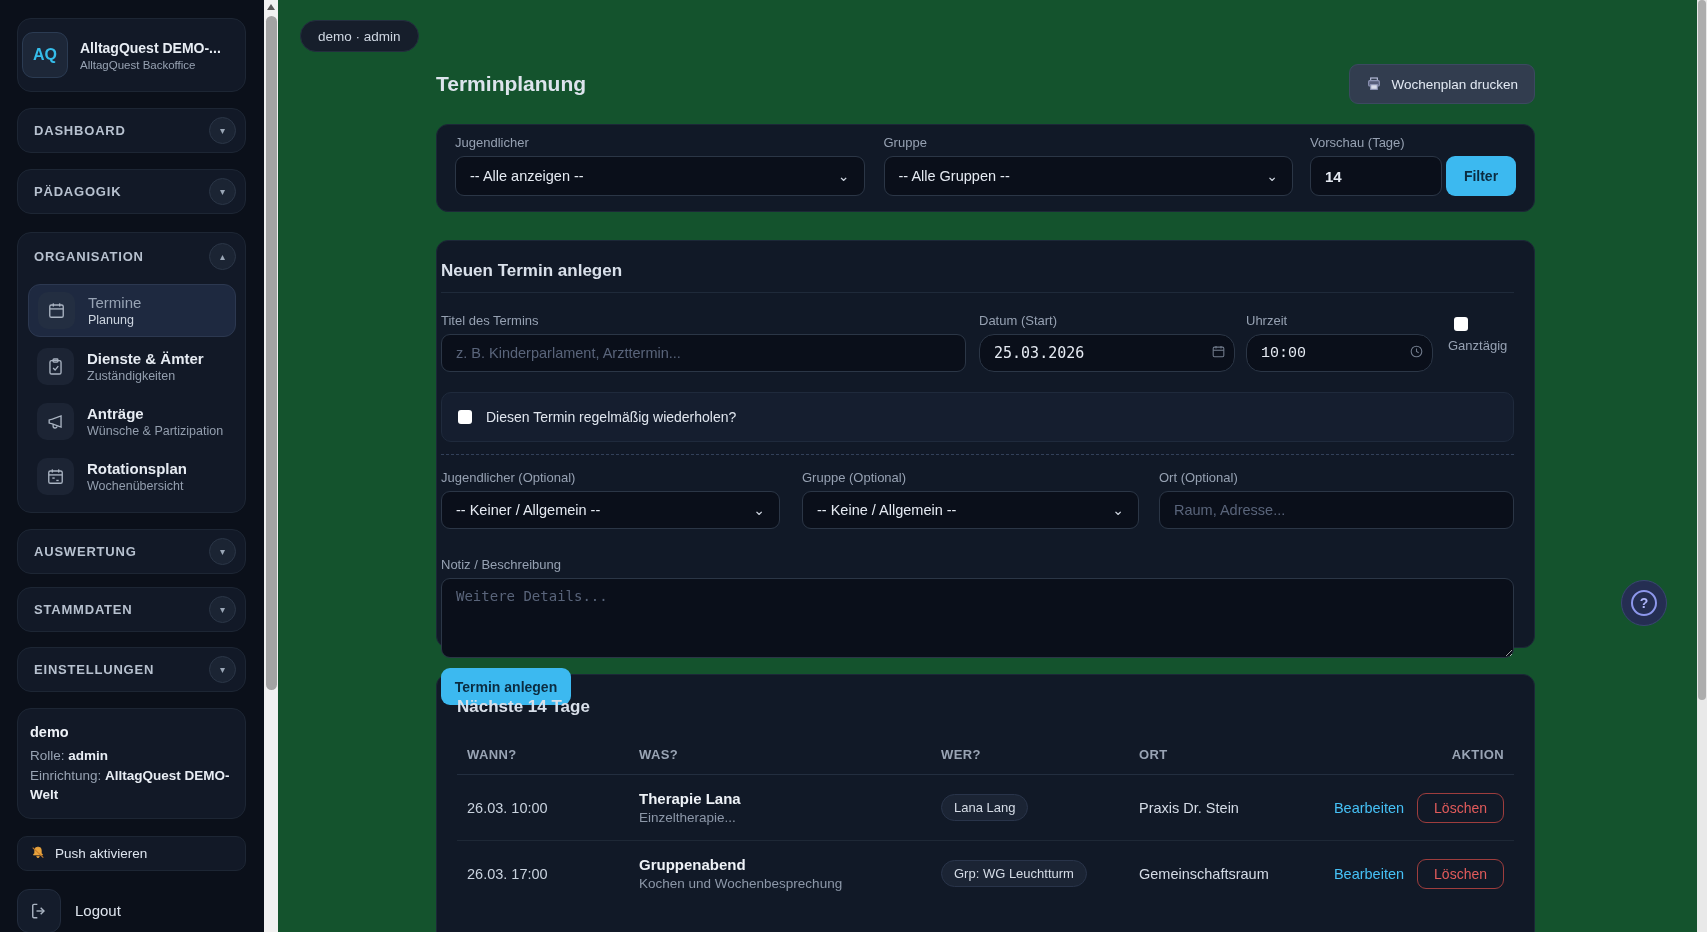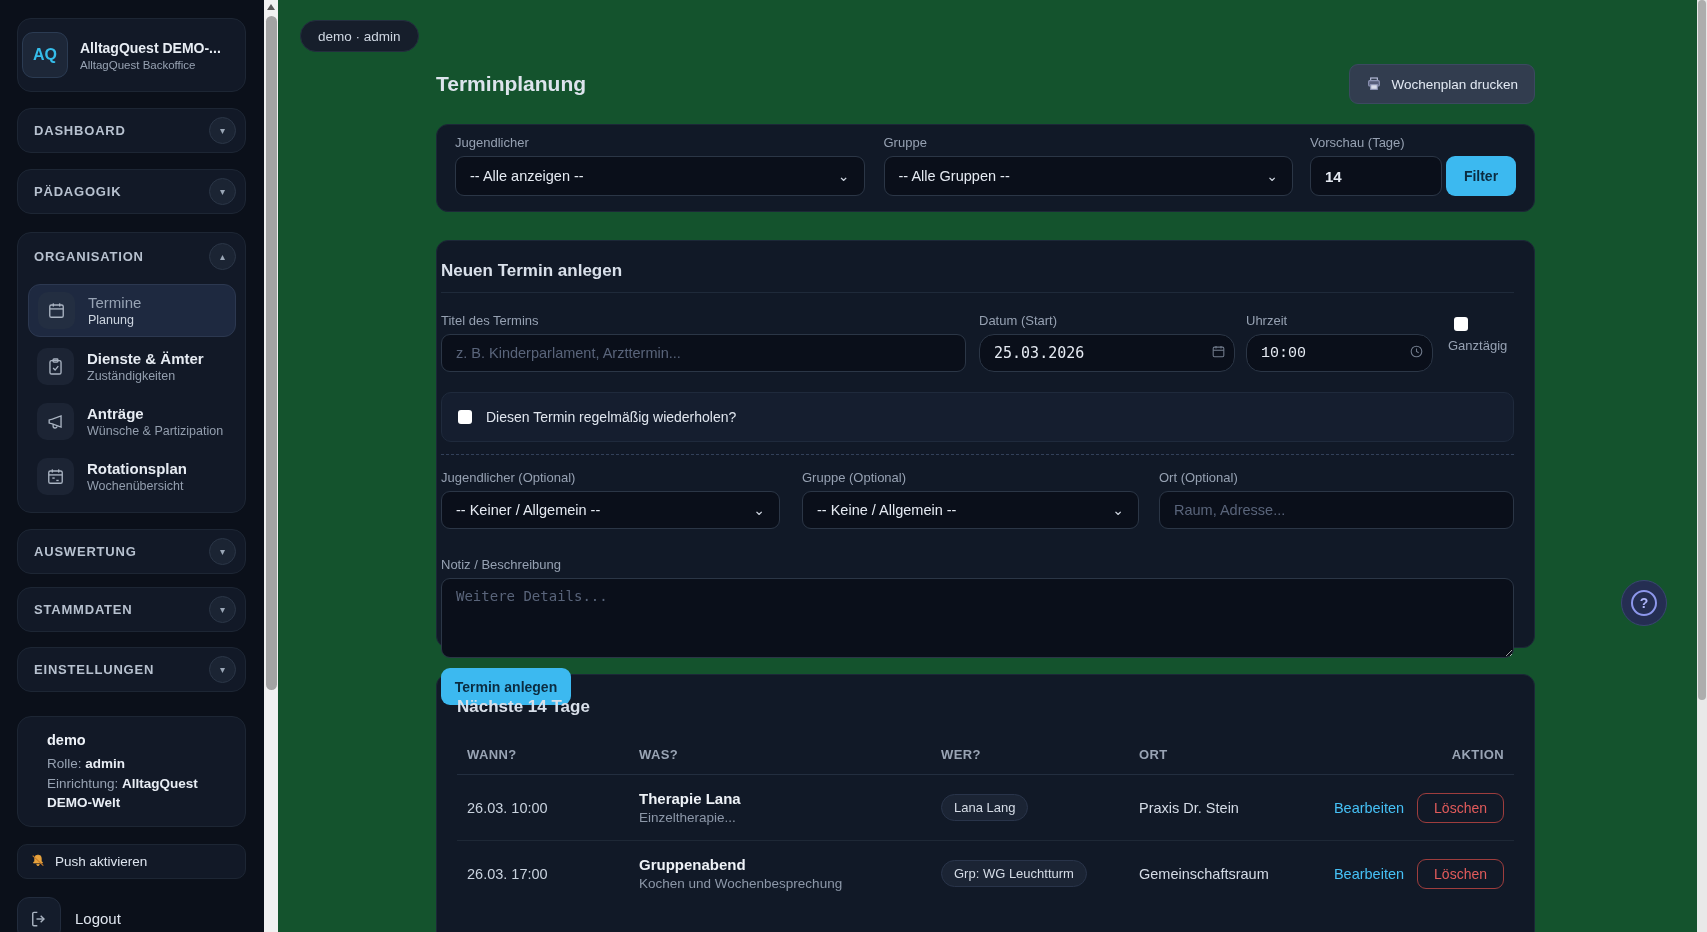--- a/index.html
+++ b/index.html
@@ -24,21 +24,21 @@
   .grouphead { height:47px; display:flex; align-items:center; justify-content:space-between; padding:0 9px 0 16px; cursor:pointer; }
   .subitem { margin:4px 9px 0 10px; border-radius:12px; padding:7px 9px; display:flex; align-items:center; gap:13px; cursor:pointer; }
   .subitem.active { background:#1e2940; border:1px solid #2c3850; }
   .iconbox { width:37px; height:37px; border-radius:10px; background:#1c2434; display:flex; align-items:center;
     justify-content:center; color:#aab4c2; flex:none; }
   .subitem.active .iconbox { background:#232e41; }
   .sub-title { font-size:15px; font-weight:bold; color:#e6ebf2; }
   .subitem.active .sub-title { color:#97a3b4; font-weight:normal; }
   .sub-sub { font-size:12.5px; color:#939eae; margin-top:2px; }
   .subitem.active .sub-sub { color:#cdd5e0; }
-  .usercard { margin-top:24px; padding:13px 29px; font-size:13.5px; line-height:1.45; color:#97a2b2; }
+  .usercard { margin-top:16px; padding:13px 12px; font-size:13.5px; line-height:1.45; color:#97a2b2; }
   .usercard b { color:#e8edf4; }
   .uname { color:#eef2f8; font-weight:bold; font-size:14.5px; margin-bottom:3px; }
   .pushbtn { margin-top:17px; height:35px; border-radius:10px; display:flex; align-items:center; gap:9px;
     padding:0 12px; font-size:13.5px; color:#dde4ee; cursor:pointer; }
   .logout { margin-top:18px; display:flex; align-items:center; gap:14px; cursor:pointer; }
   .logout .iconbox { width:44px; height:44px; background:#141c2b; border:1px solid #222c3d; border-radius:12px; }
   .logout-label { color:#dfe5ee; font-size:15px; }
 
   
   .side-scroll { width:14px; height:932px; background:#f1f1f1; position:relative; flex:none; }

